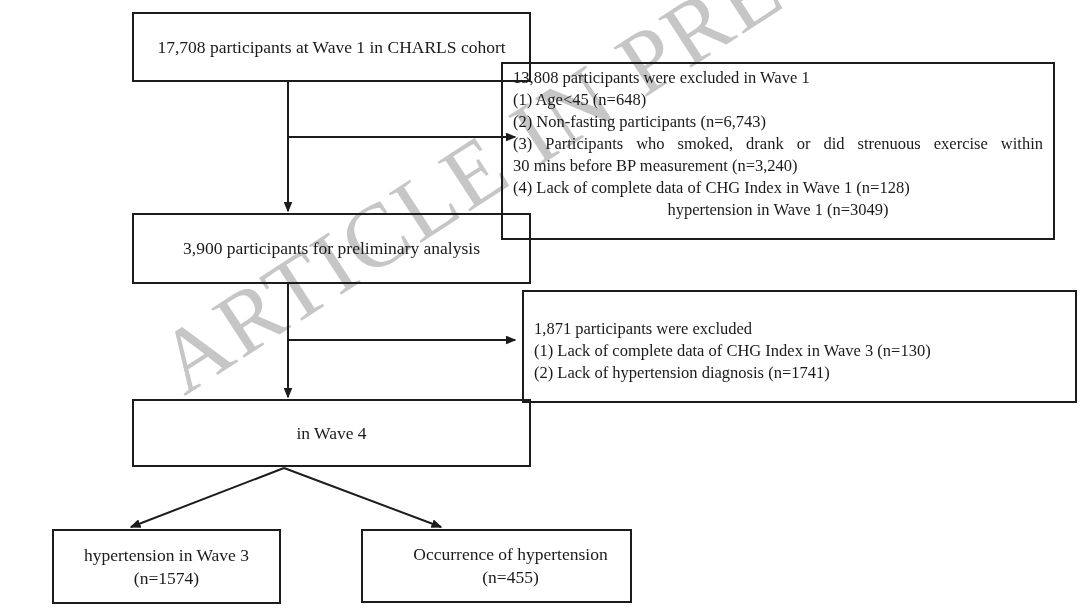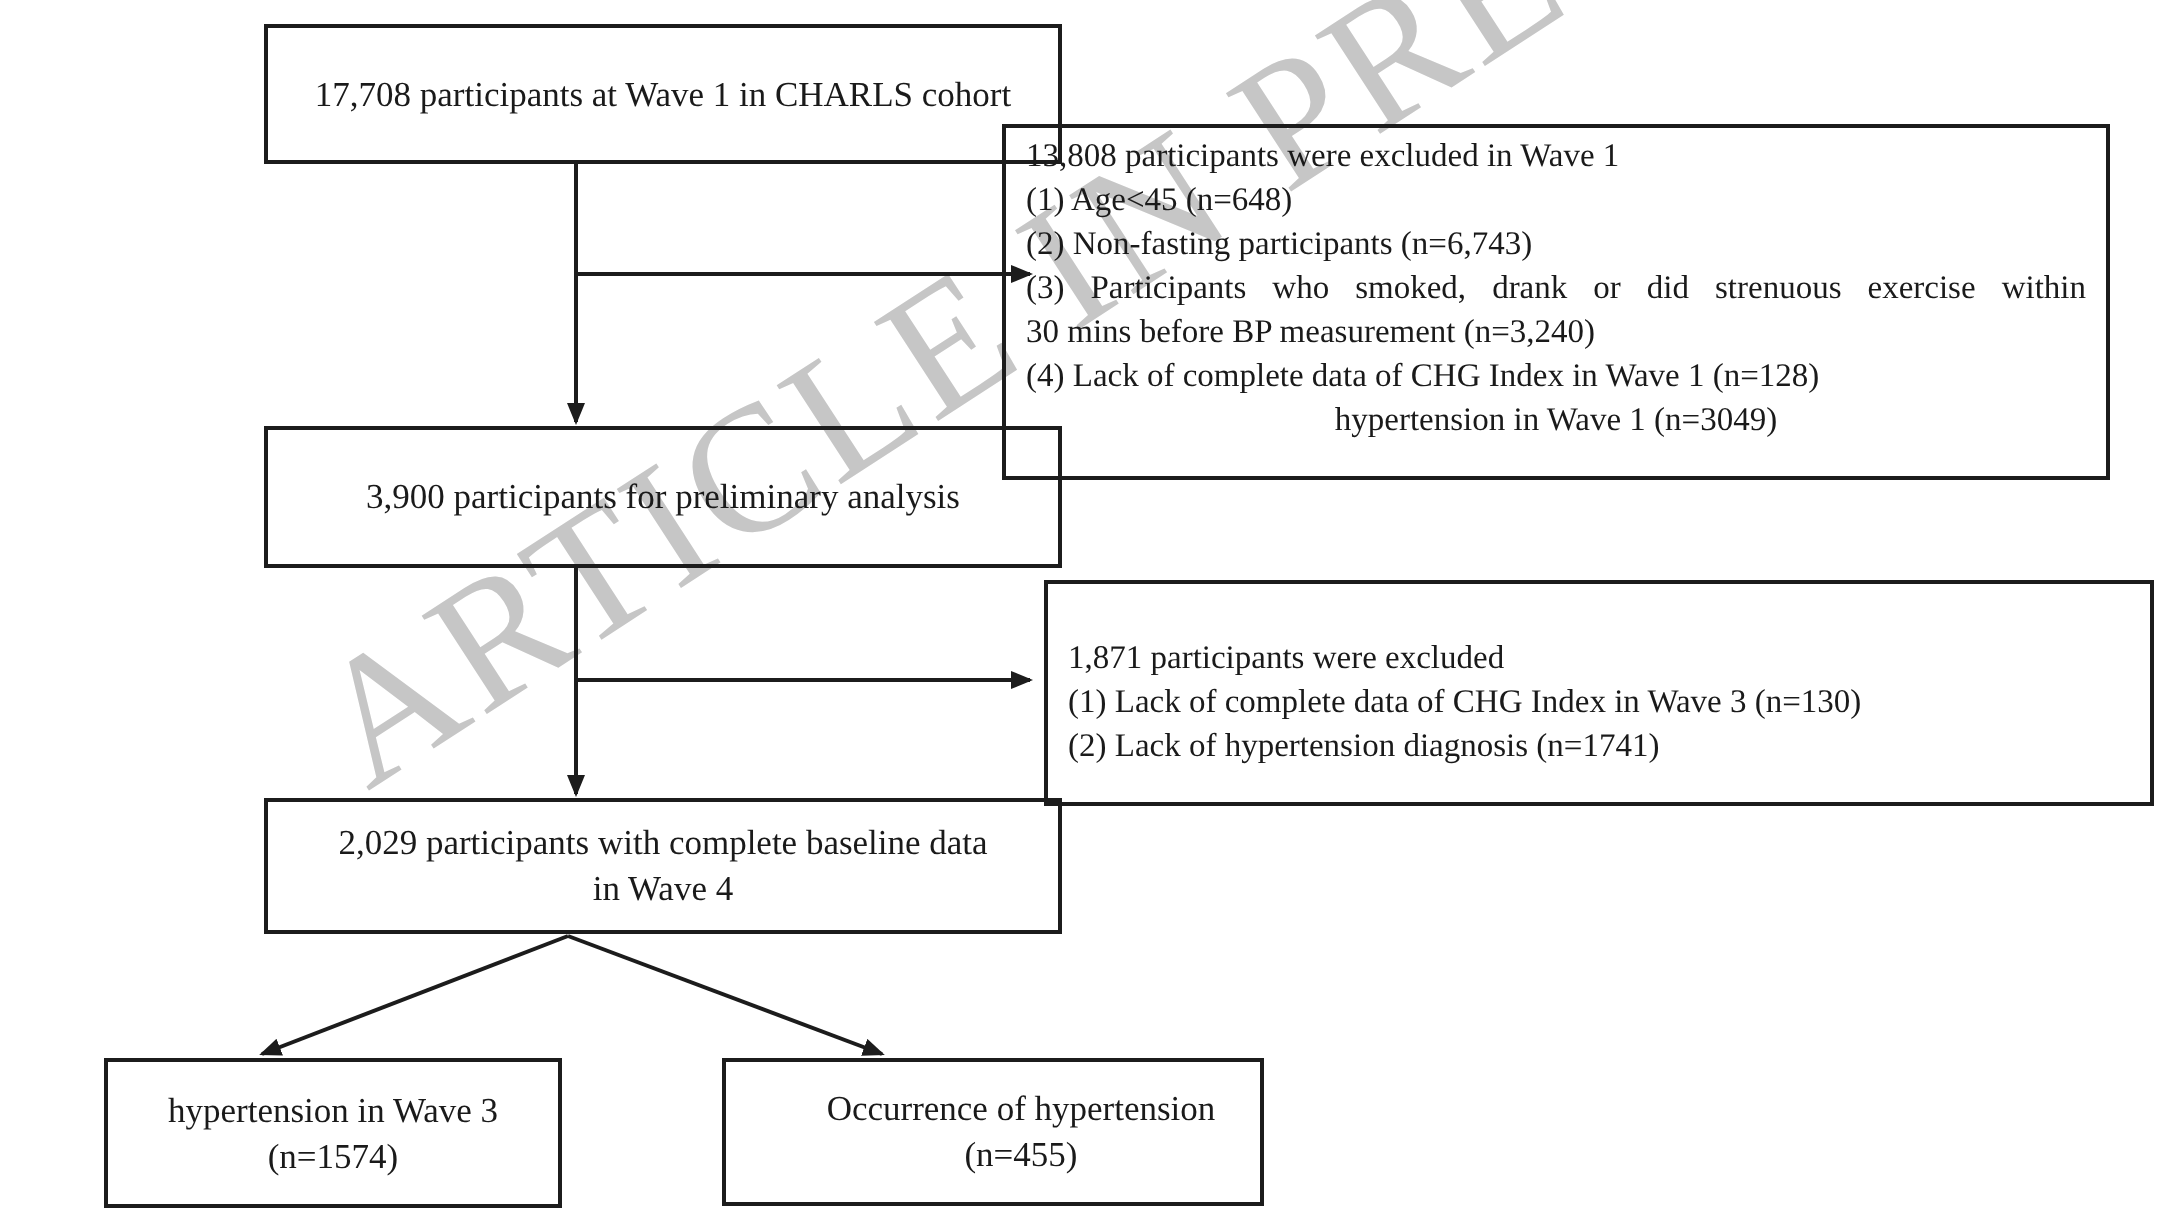--- a/index.html
+++ b/index.html
@@ -77,21 +77,20 @@
     <div class="ln">3,900 participants for preliminary analysis</div>
   </div>
 
   <div id="box-excl2" class="fbox excl">
     <div class="row">1,871 participants were excluded</div>
     <div class="row">(1) Lack of  complete data of CHG Index in Wave 3 (n=130)</div>
     <div class="row">(2) Lack of hypertension diagnosis (n=1741)</div>
   </div>
 
   <div id="box-baseline" class="fbox cbox">
-    <div class="ln">2,029 participants with complete baseline data</div>
     <div class="ln">in Wave 4</div>
   </div>
 
   <div id="box-nohtn" class="fbox cbox">
     <div class="ln">hypertension in Wave 3</div>
     <div class="ln">(n=1574)</div>
   </div>
 
   <div id="box-htn" class="fbox cbox">
     <div class="ln">Occurrence of hypertension</div>

